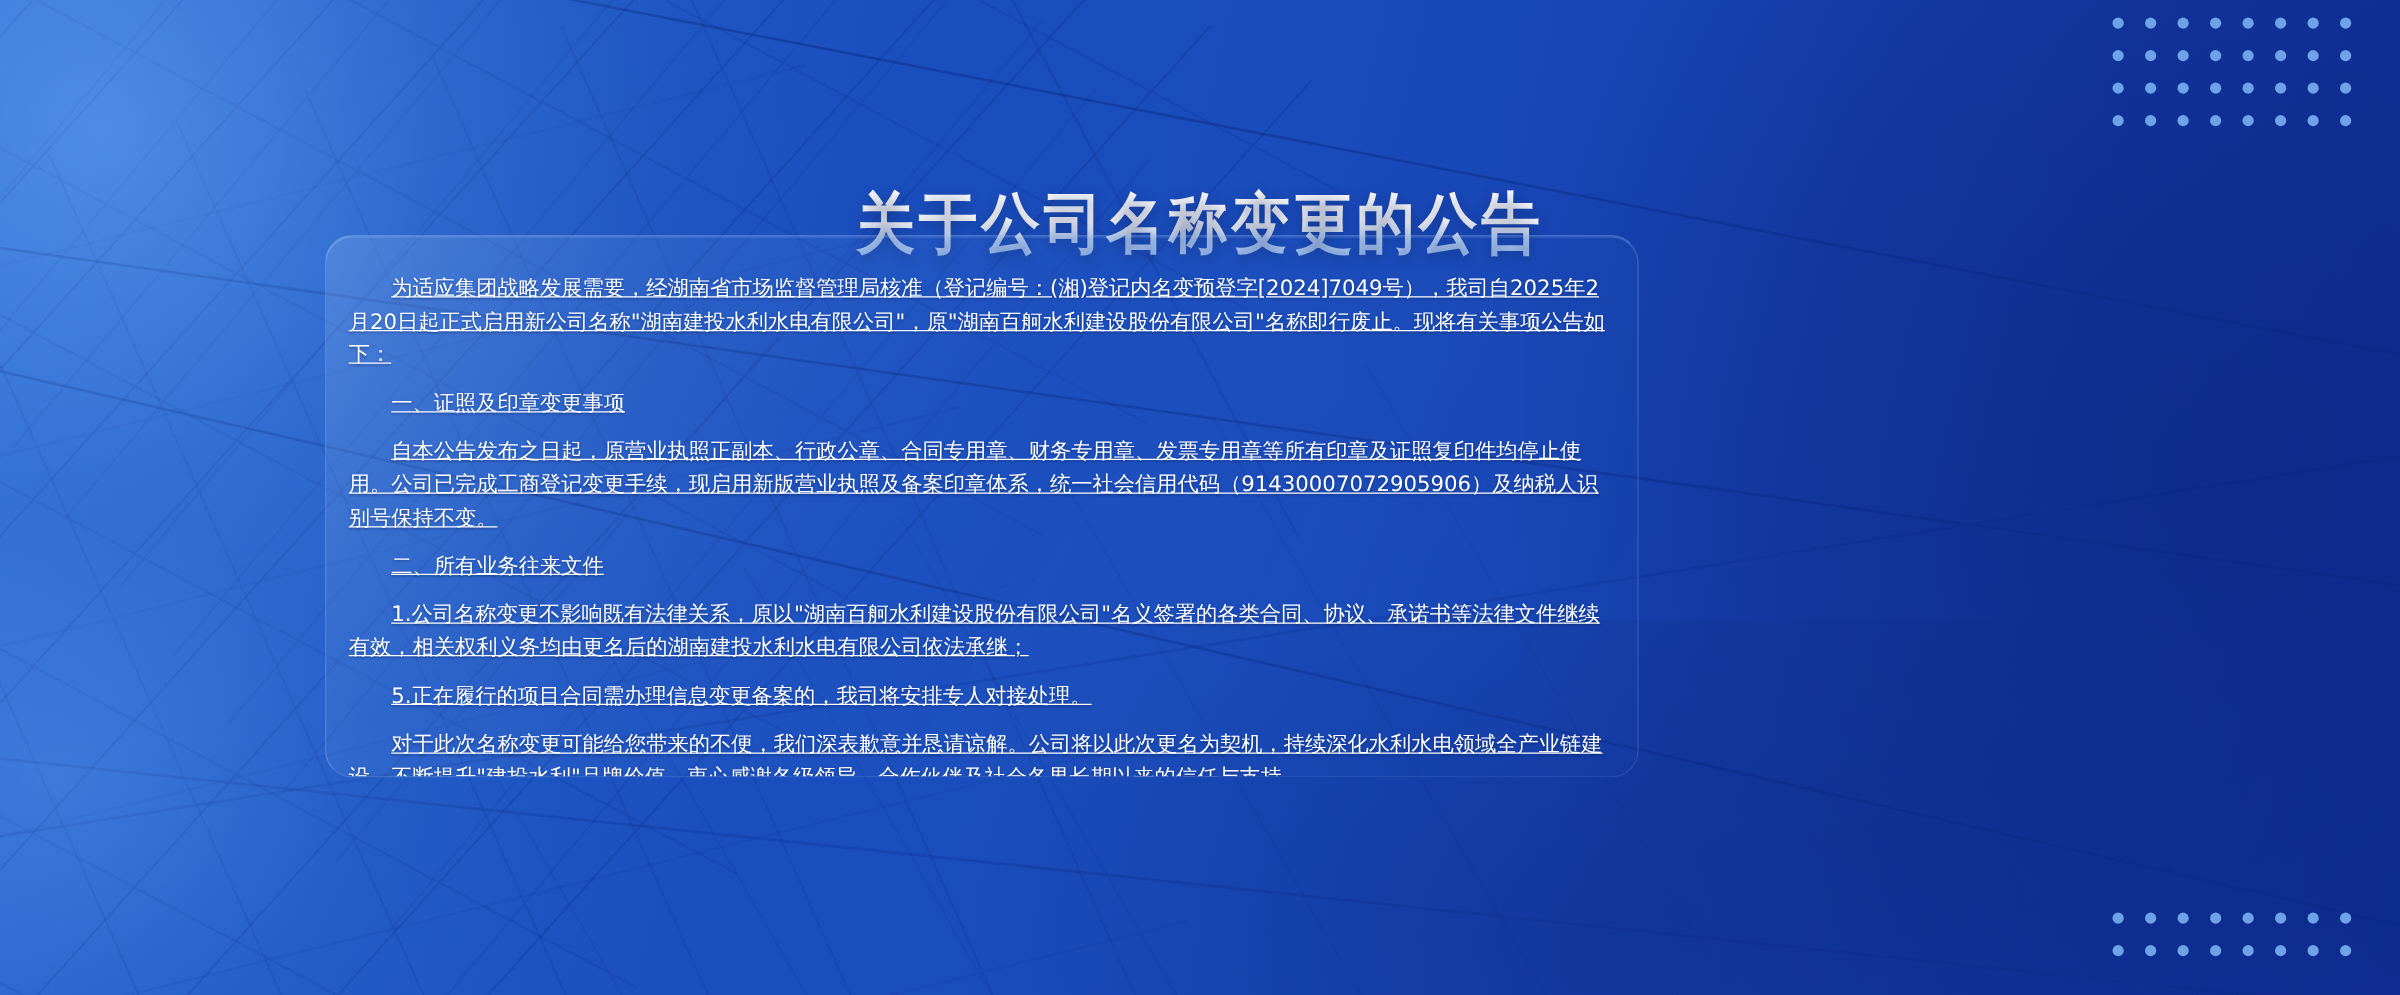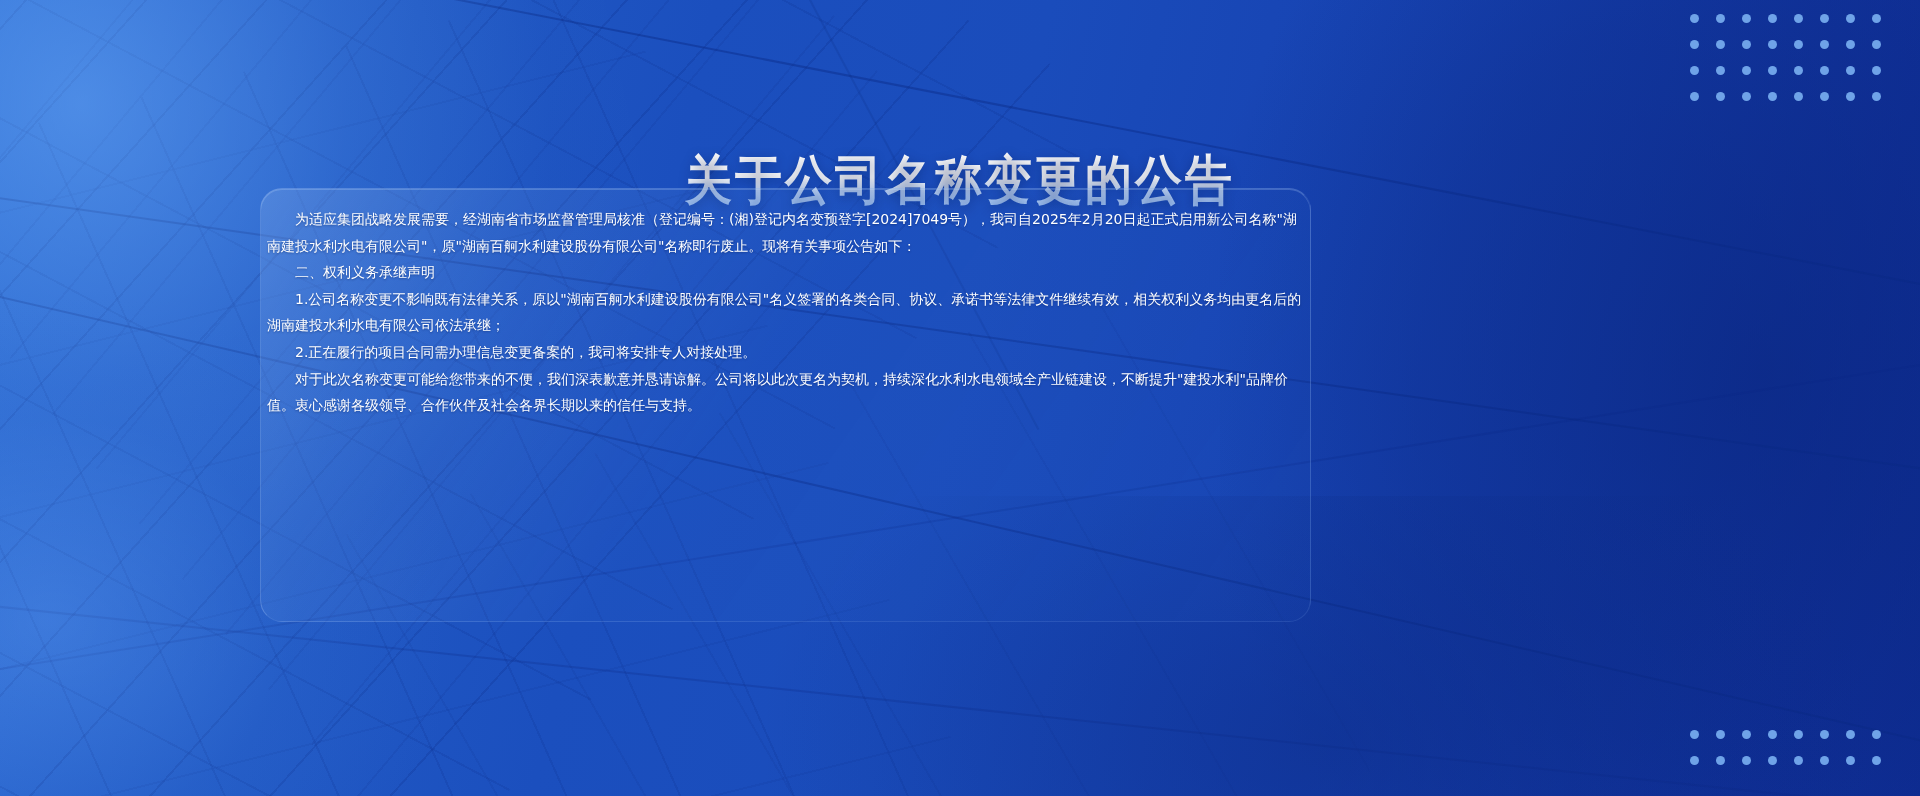--- a/index.html
+++ b/index.html
@@ -179,26 +179,27 @@
     border-bottom-color: rgba(168,200,245,0.12);
     box-shadow: inset 0 1px 0 rgba(210,230,255,0.22);
     box-sizing: border-box;
     overflow: hidden;
   }
   .panel-inner {
     padding: 17px 6px 0 6px;
   }
   .para {
     color: #ffffff;
-    font-size: 14px;
+    font-size: 17px;
     line-height: 26.6px;
-    margin: 0;
+    margin: 12px;
     text-shadow: 0 1px 2px rgba(6,30,92,0.45);
     font-family: "DejaVu Sans", "Liberation Sans", sans-serif;
     white-space: normal;
+    text-decoration: underline;
   }
   .indent { text-indent: 2em; }
 </style>
 </head>
 <body>
 
 <div id="stage">
 
   <div class="bg-layer">
     <div class="glow-dark-right"></div>
@@ -282,20 +283,22 @@
       </div>
     </div>
 
   <div class="title-wrap">
     <h1 class="title">关于公司名称变更的公告</h1>
   </div>
 
   <div class="panel">
     <div class="panel-inner" id="panel-inner">
         <p class="para indent">为适应集团战略发展需要，经湖南省市场监督管理局核准（登记编号：(湘)登记内名变预登字[2024]7049号），我司自2025年2月20日起正式启用新公司名称"湖南建投水利水电有限公司"，原"湖南百舸水利建设股份有限公司"名称即行废止。现将有关事项公告如下：</p>
-        <p class="para indent">二、权利义务承继声明</p>
+        <p class="para indent">一、证照及印章变更事项</p>
+        <p class="para indent">自本公告发布之日起，原营业执照正副本、行政公章、合同专用章、财务专用章、发票专用章等所有印章及证照复印件均停止使用。公司已完成工商登记变更手续，现启用新版营业执照及备案印章体系，统一社会信用代码（91430007072905906）及纳税人识别号保持不变。</p>
+        <p class="para indent">二、所有业务往来文件</p>
         <p class="para indent">1.公司名称变更不影响既有法律关系，原以"湖南百舸水利建设股份有限公司"名义签署的各类合同、协议、承诺书等法律文件继续有效，相关权利义务均由更名后的湖南建投水利水电有限公司依法承继；</p>
-        <p class="para indent">2.正在履行的项目合同需办理信息变更备案的，我司将安排专人对接处理。</p>
+        <p class="para indent">5.正在履行的项目合同需办理信息变更备案的，我司将安排专人对接处理。</p>
         <p class="para indent">对于此次名称变更可能给您带来的不便，我们深表歉意并恳请谅解。公司将以此次更名为契机，持续深化水利水电领域全产业链建设，不断提升"建投水利"品牌价值。衷心感谢各级领导、合作伙伴及社会各界长期以来的信任与支持。</p>
       </div>
   </div>
 
 </div>
 
 </body></html>

